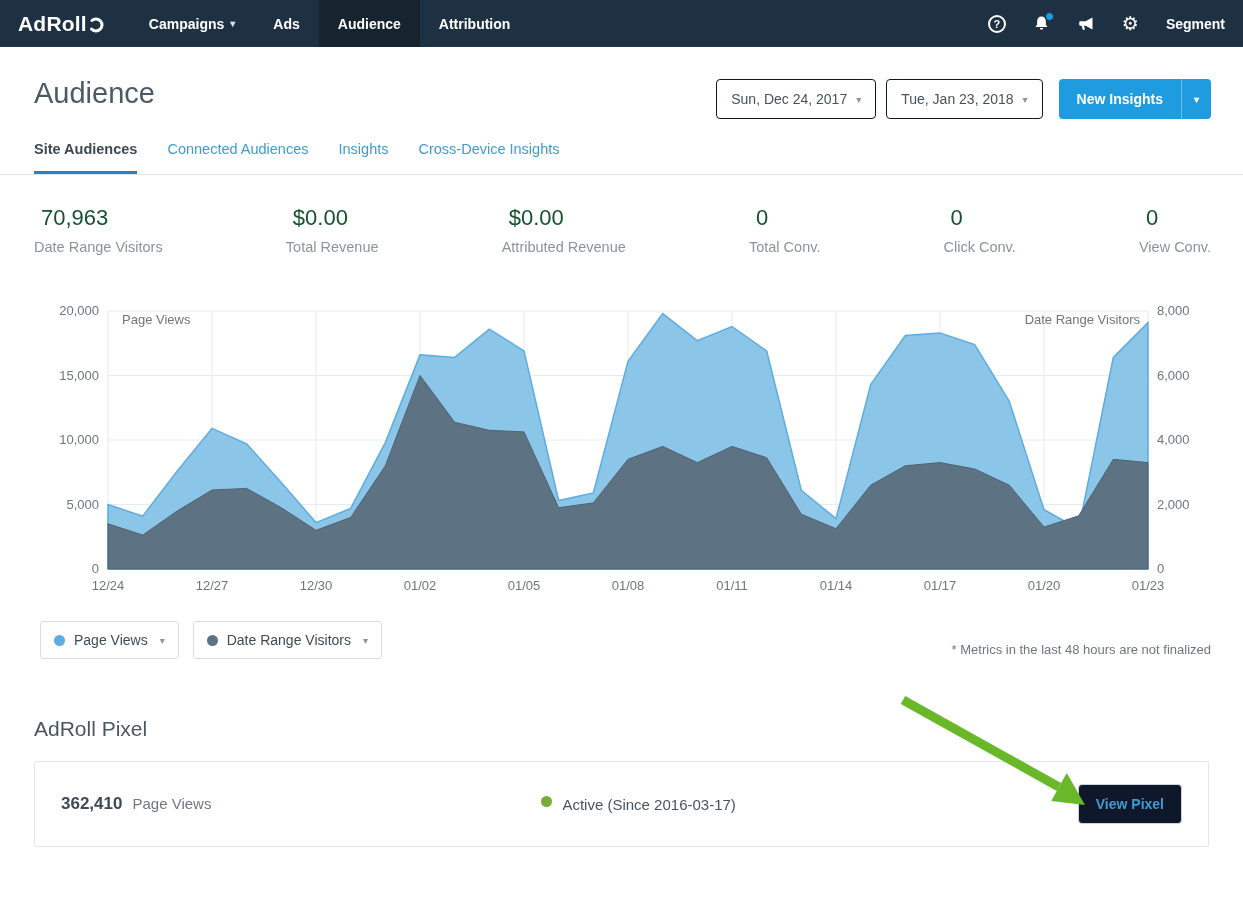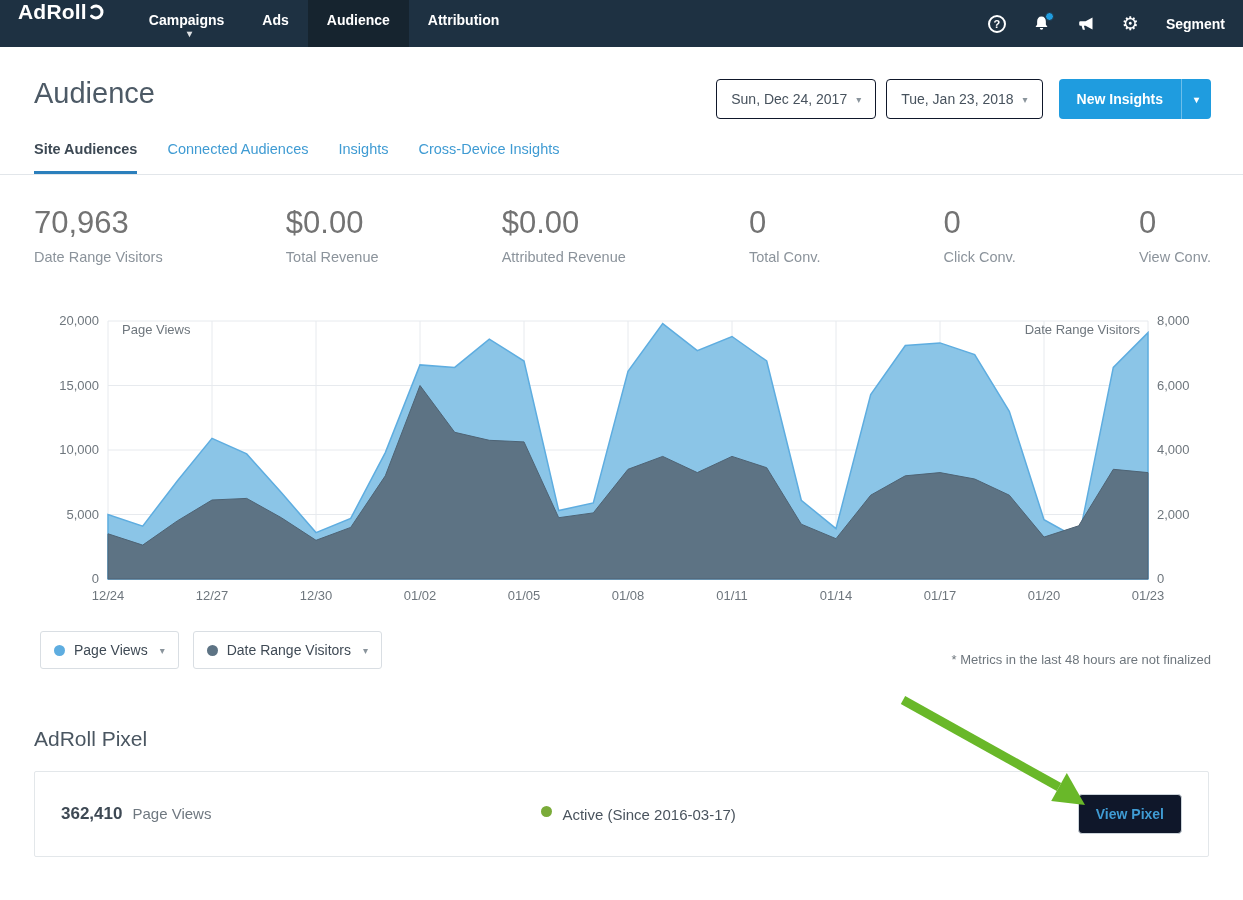--- a/index.html
+++ b/index.html
@@ -14,32 +14,32 @@
 
   
   .navbar {
     height:47px;
     background:var(--navbar-bg);
     display:flex;
     align-items:stretch;
     color:#fff;
   }
   .logo {
-    display:flex; align-items:flex-start;
+    display:flex; align-items:center;
     padding:0 26px 0 18px;
     font-size:21px; font-weight:bold; letter-spacing:.2px;
     cursor:pointer;
   }
   .logo-curl { margin-left:2px; margin-top:4px; }
   .nav-items { display:flex; align-items:stretch; }
   .nav-item {
     display:flex; align-items:center;
     padding:12px 19px;
     font-size:14px; font-weight:bold; color:#fff;
-    text-decoration:none; cursor:pointer;flex-direction:column;
+    text-decoration:none; cursor:pointer;
   }
   .nav-item.active { background:var(--navbar-active-bg); }
   .nav-item .caret { margin-left:6px; font-size:10px; color:rgba(255,255,255,.85); }
   .nav-right {
     margin-left:auto;
     display:flex; align-items:center;
     gap:27px;
     padding-right:18px;
   }
   .icon-btn { position:relative; display:flex; align-items:center; cursor:pointer; }
@@ -101,21 +101,21 @@
   .tab.active {
     color:#3d4954; font-weight:bold;
     border-bottom-color:var(--tab-underline);
   }
 
   
   .stats {
     padding:30px 32px 0 34px;
     display:flex; justify-content:space-between;
   }
-  .stat-value { font-size:31px; color:#737373; }
+  .stat-value { font-size:22px; color:#14532d;margin-left:7px; }
   .stat-label { font-size:14.5px; color:#8b939b; margin-top:8px; }
 
   
   .chart-wrap { margin-top:40px; position:relative; }
   #chart-svg { display:block; }
   #chart-svg .grid { stroke:#e7eaee; stroke-width:1; }
   #chart-svg .tick { font-size:13px; fill:#6e767d; font-family:"Liberation Sans",sans-serif; }
   #chart-svg .axis-title { font-size:13px; fill:#6e767d; font-family:"Liberation Sans",sans-serif; }
 
   

